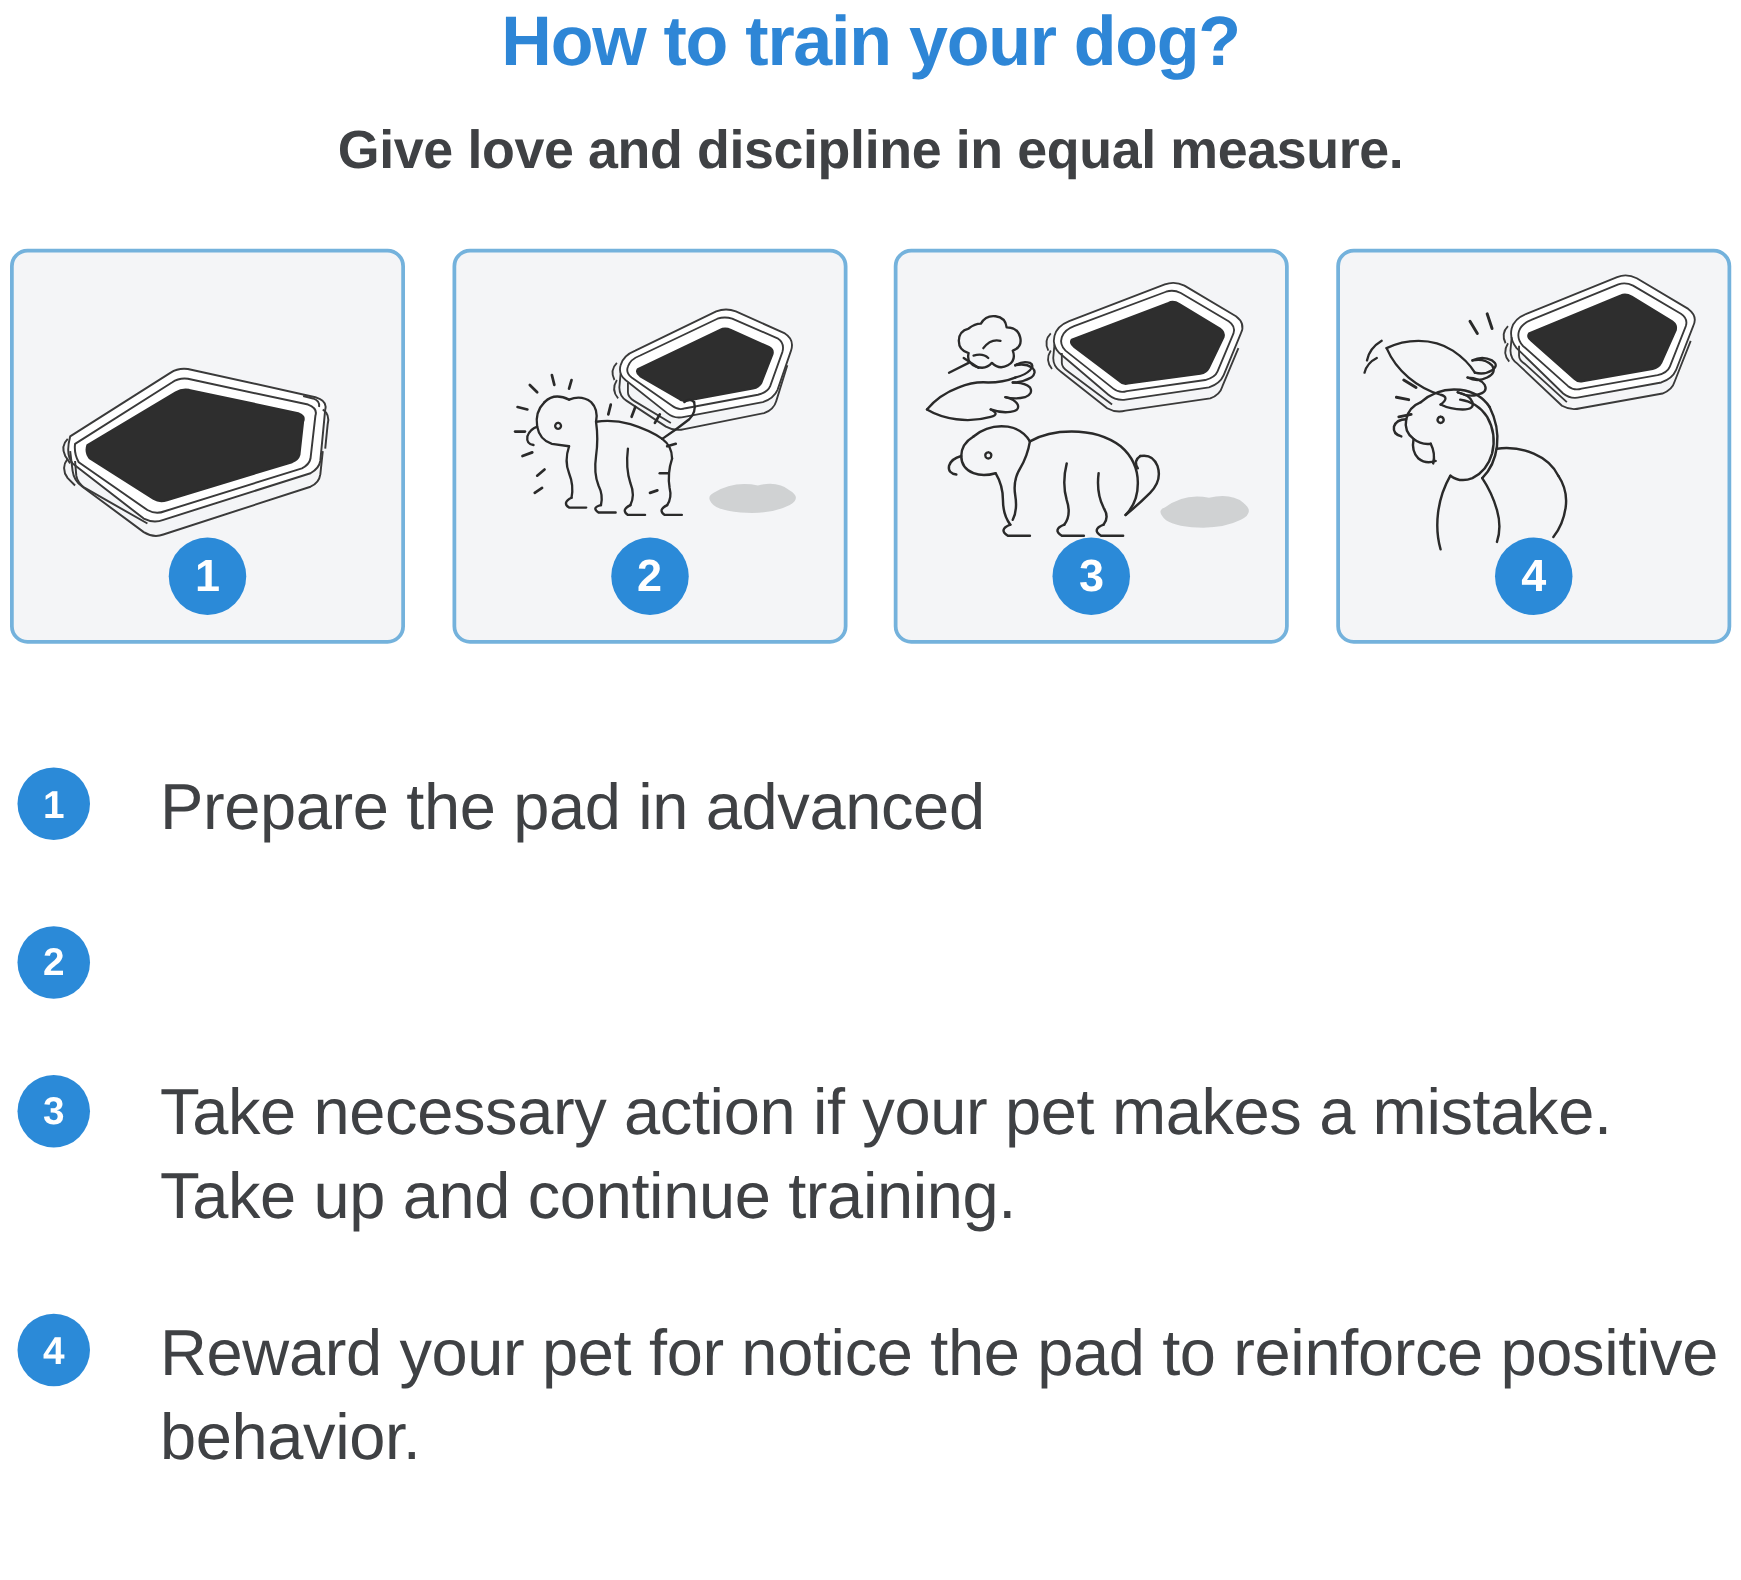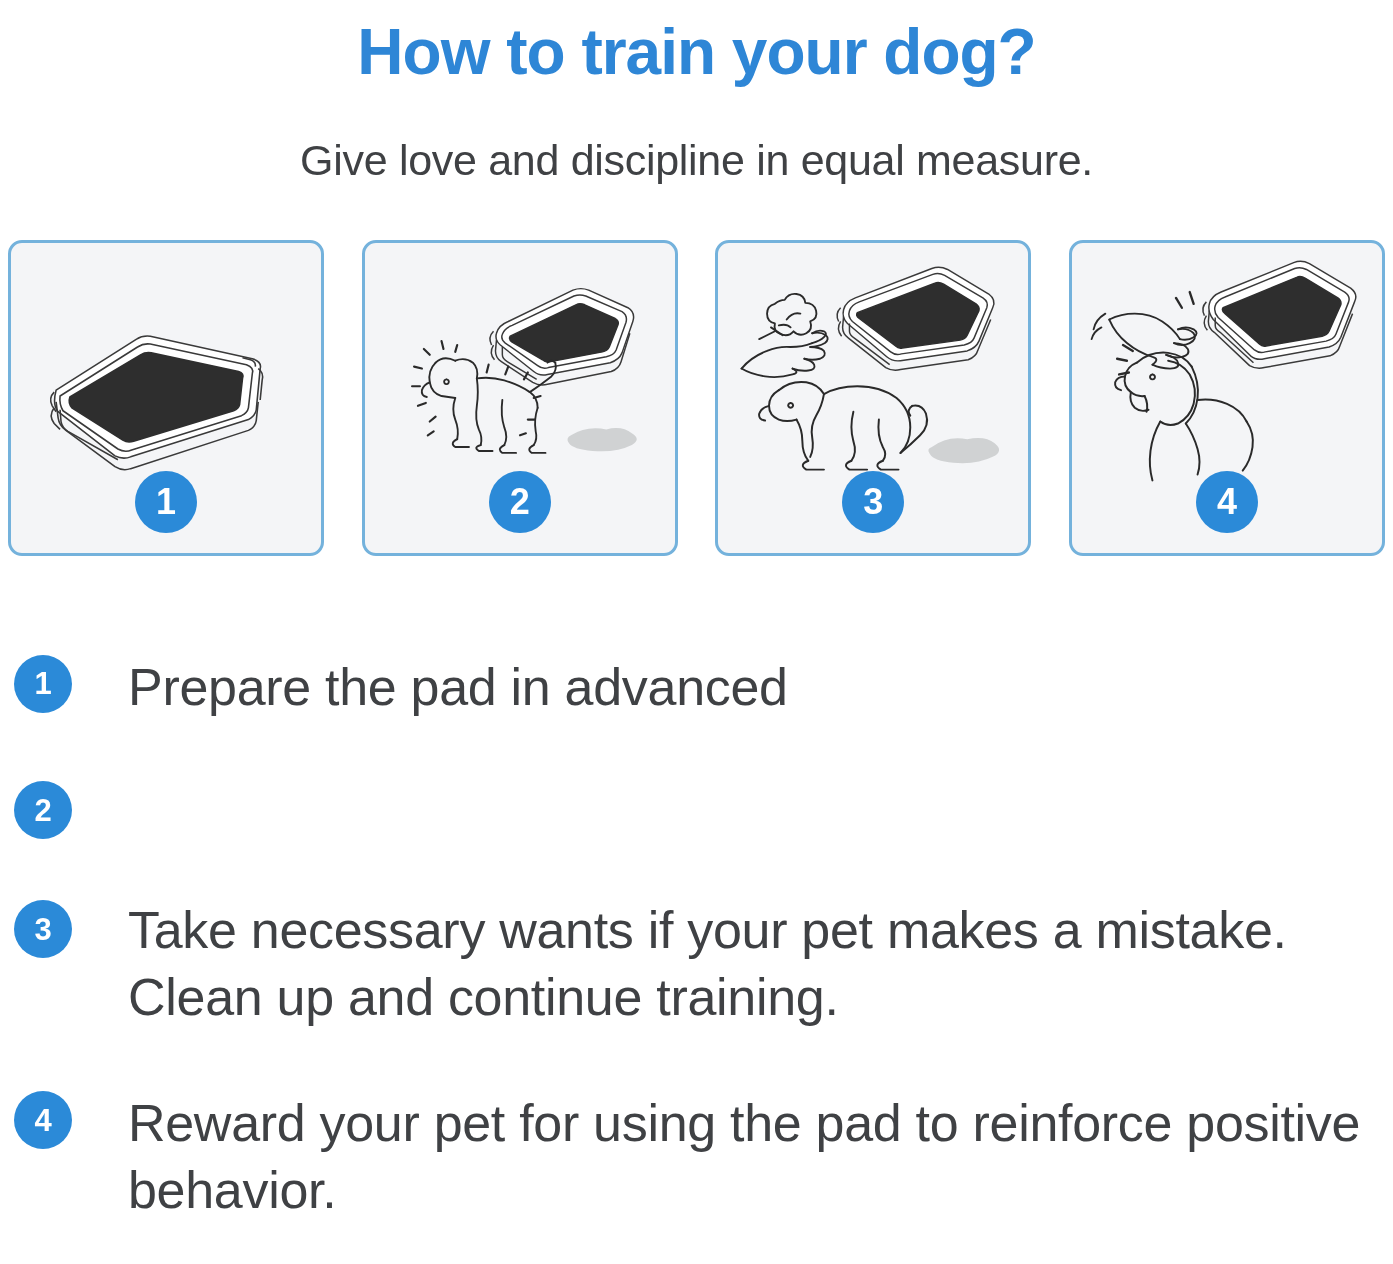--- a/index.html
+++ b/index.html
@@ -16,31 +16,31 @@
     overflow: hidden;
   }
 
   
   .header {
     padding-top: 4px;
     text-align: center;
   }
   .main-title {
     color: #2e86d6;
-    font-size: 64px;
+    font-size: 56px;
     font-weight: bold;
     letter-spacing: -1px;
     line-height: 1.02;
-    margin: 16px;
+    margin: 0;
     padding: 0;
   }
   .subtitle {
     color: #3f4144;
     font-size: 43px;
-    font-weight: normal;
+    font-weight: bold;
     line-height: 1.1;
     margin: 0;
     padding-top: 36px;
     letter-spacing: -0.3px;
   }
 
   
   .panel-row {
     display: flex;
     justify-content: space-between;
@@ -309,19 +309,19 @@
 <div class="steps">
   <div class="step step-1">
     <div class="step-badge">1</div>
     <div class="step-text">Prepare the pad in advanced</div>
   </div>
   <div class="step step-2">
     <div class="step-badge">2</div>
   </div>
   <div class="step step-3">
     <div class="step-badge">3</div>
-    <div class="step-text">Take necessary wants if your pet makes a mistake. Clean up and continue training.</div>
+    <div class="step-text">Take necessary action if your pet makes a mistake. Take up and continue training.</div>
   </div>
   <div class="step step-4">
     <div class="step-badge">4</div>
-    <div class="step-text">Reward your pet for using the pad to reinforce positive behavior.</div>
+    <div class="step-text">Reward your pet for notice the pad to reinforce positive behavior.</div>
   </div>
 </div>
 
 </body></html>

